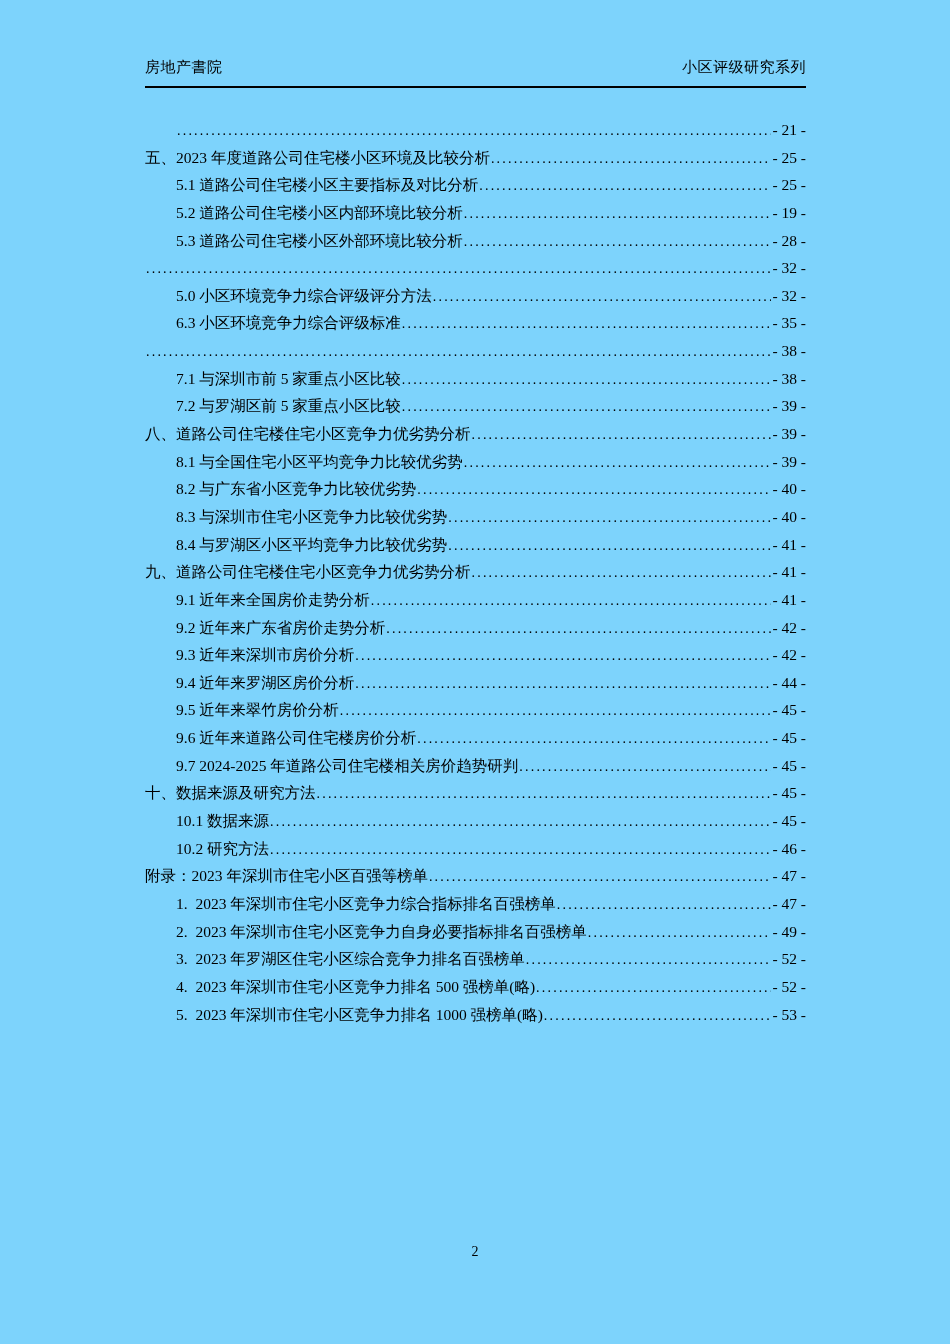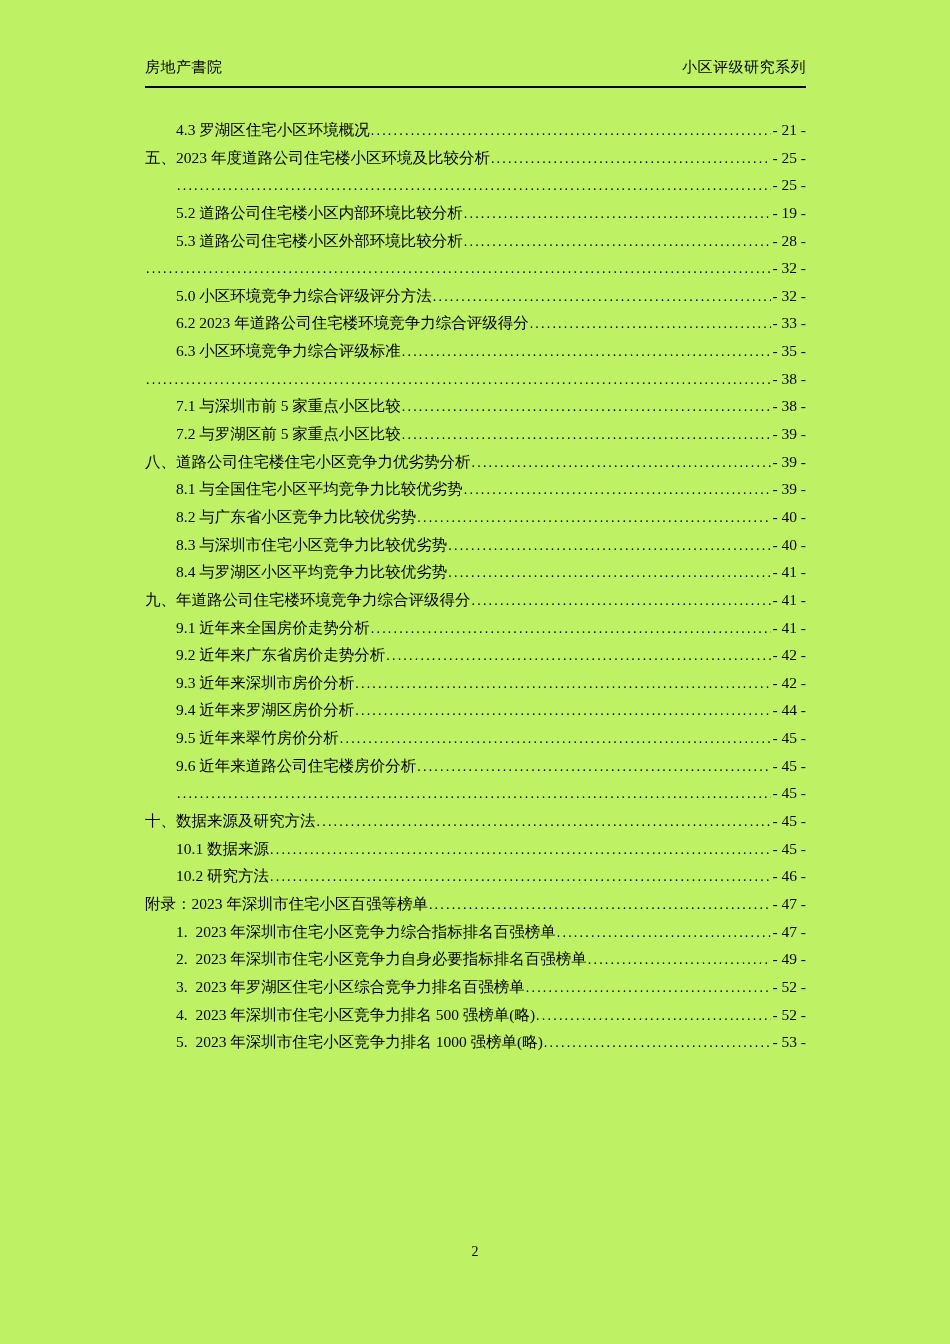--- a/index.html
+++ b/index.html
@@ -6,21 +6,21 @@
   html,body { background:#ffffff; }
   body {
     font-family:"Liberation Serif","DejaVu Serif",serif;
     color:#000000;
   }
   .page {
     position:relative;
     width:950px;
     height:1344px;
     margin:0 auto;
-    background:#bef264;
+    background:#7dd3fc;
     overflow:hidden;
   }
   
   .hdr {
     position:absolute;
     left:145px; right:144px; top:58px;
     display:flex;
     justify-content:space-between;
     align-items:baseline;
     font-family:"Liberation Sans","DejaVu Sans",sans-serif;
@@ -81,30 +81,30 @@
 <div class="page">
 
   <div class="hdr">
     <span>房地产書院</span>
     <span>小区评级研究系列</span>
   </div>
   <div class="hdr-rule"></div>
 
   <div class="toc" id="toc">
       <div class="toc-row lvl2">
-        <span class="toc-title">4.3 罗湖区住宅小区环境概况</span>
         <span class="toc-dots"></span>
         <span class="toc-page">- 21 -</span>
       </div>
       <div class="toc-row lvl1">
         <span class="toc-title">五、2023 年度道路公司住宅楼小区环境及比较分析</span>
         <span class="toc-dots"></span>
         <span class="toc-page">- 25 -</span>
       </div>
       <div class="toc-row lvl2">
+        <span class="toc-title">5.1 道路公司住宅楼小区主要指标及对比分析</span>
         <span class="toc-dots"></span>
         <span class="toc-page">- 25 -</span>
       </div>
       <div class="toc-row lvl2">
         <span class="toc-title">5.2 道路公司住宅楼小区内部环境比较分析</span>
         <span class="toc-dots"></span>
         <span class="toc-page">- 19 -</span>
       </div>
       <div class="toc-row lvl2">
         <span class="toc-title">5.3 道路公司住宅楼小区外部环境比较分析</span>
@@ -114,25 +114,20 @@
       <div class="toc-row lvl1">
         <span class="toc-dots"></span>
         <span class="toc-page">- 32 -</span>
       </div>
       <div class="toc-row lvl2">
         <span class="toc-title">5.0 小区环境竞争力综合评级评分方法</span>
         <span class="toc-dots"></span>
         <span class="toc-page">- 32 -</span>
       </div>
       <div class="toc-row lvl2">
-        <span class="toc-title">6.2 2023 年道路公司住宅楼环境竞争力综合评级得分</span>
-        <span class="toc-dots"></span>
-        <span class="toc-page">- 33 -</span>
-      </div>
-      <div class="toc-row lvl2">
         <span class="toc-title">6.3 小区环境竞争力综合评级标准</span>
         <span class="toc-dots"></span>
         <span class="toc-page">- 35 -</span>
       </div>
       <div class="toc-row lvl1">
         <span class="toc-dots"></span>
         <span class="toc-page">- 38 -</span>
       </div>
       <div class="toc-row lvl2">
         <span class="toc-title">7.1 与深圳市前 5 家重点小区比较</span>
@@ -163,21 +158,21 @@
         <span class="toc-title">8.3 与深圳市住宅小区竞争力比较优劣势</span>
         <span class="toc-dots"></span>
         <span class="toc-page">- 40 -</span>
       </div>
       <div class="toc-row lvl2">
         <span class="toc-title">8.4 与罗湖区小区平均竞争力比较优劣势</span>
         <span class="toc-dots"></span>
         <span class="toc-page">- 41 -</span>
       </div>
       <div class="toc-row lvl1">
-        <span class="toc-title">九、年道路公司住宅楼环境竞争力综合评级得分</span>
+        <span class="toc-title">九、道路公司住宅楼住宅小区竞争力优劣势分析</span>
         <span class="toc-dots"></span>
         <span class="toc-page">- 41 -</span>
       </div>
       <div class="toc-row lvl2">
         <span class="toc-title">9.1 近年来全国房价走势分析</span>
         <span class="toc-dots"></span>
         <span class="toc-page">- 41 -</span>
       </div>
       <div class="toc-row lvl2">
         <span class="toc-title">9.2 近年来广东省房价走势分析</span>
@@ -198,20 +193,21 @@
         <span class="toc-title">9.5 近年来翠竹房价分析</span>
         <span class="toc-dots"></span>
         <span class="toc-page">- 45 -</span>
       </div>
       <div class="toc-row lvl2">
         <span class="toc-title">9.6 近年来道路公司住宅楼房价分析</span>
         <span class="toc-dots"></span>
         <span class="toc-page">- 45 -</span>
       </div>
       <div class="toc-row lvl2">
+        <span class="toc-title">9.7 2024-2025 年道路公司住宅楼相关房价趋势研判</span>
         <span class="toc-dots"></span>
         <span class="toc-page">- 45 -</span>
       </div>
       <div class="toc-row lvl1">
         <span class="toc-title">十、数据来源及研究方法</span>
         <span class="toc-dots"></span>
         <span class="toc-page">- 45 -</span>
       </div>
       <div class="toc-row lvl2">
         <span class="toc-title">10.1 数据来源</span>

